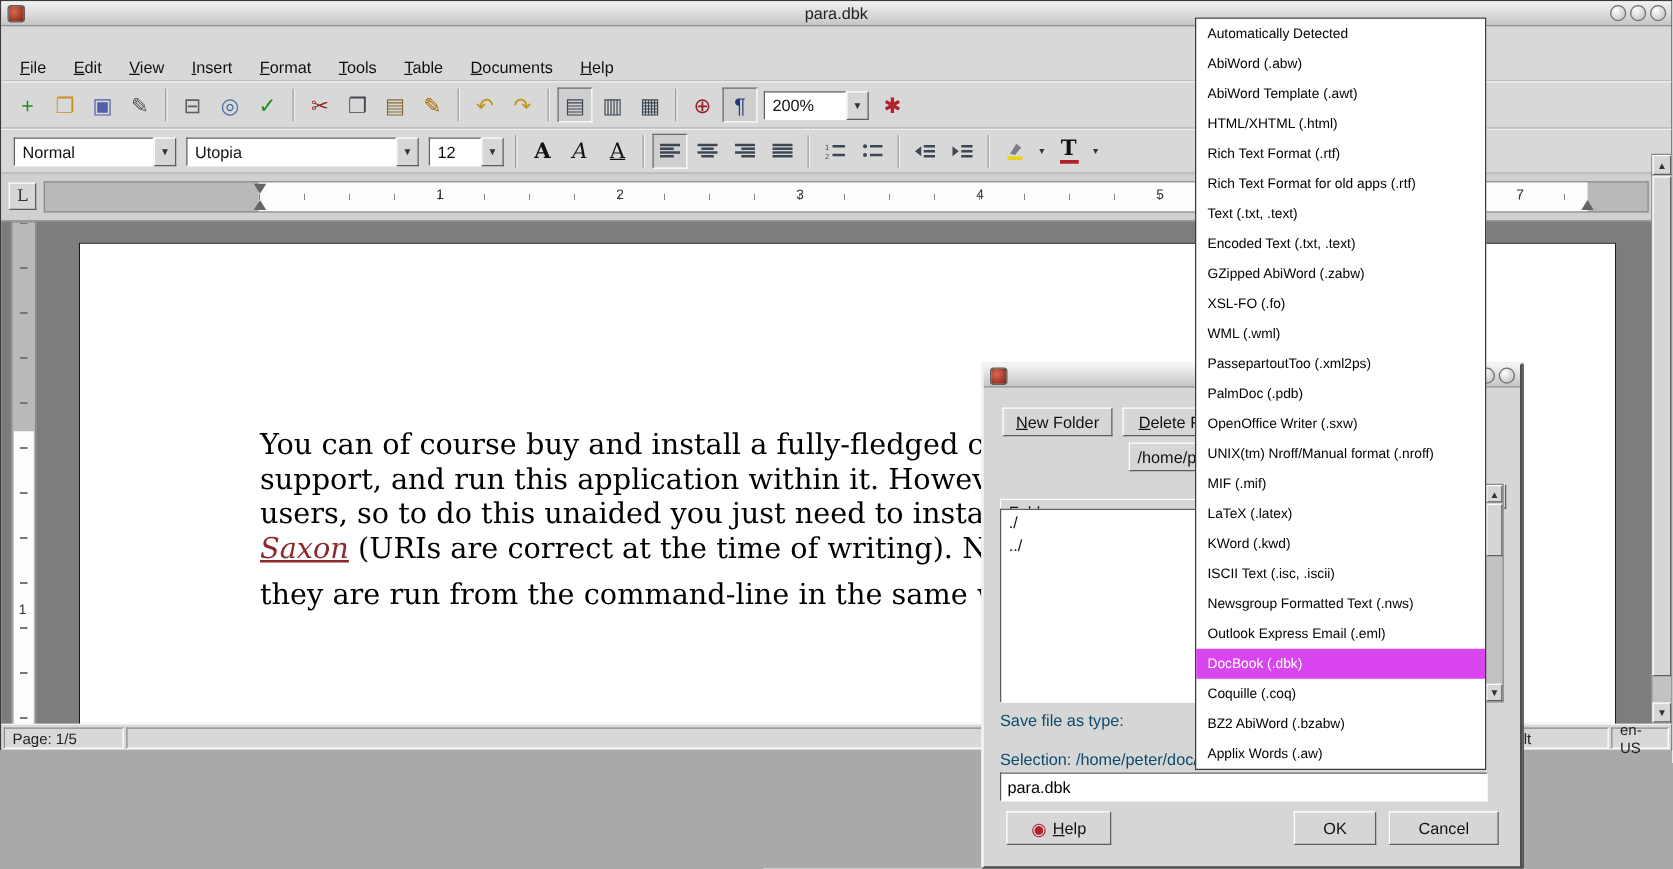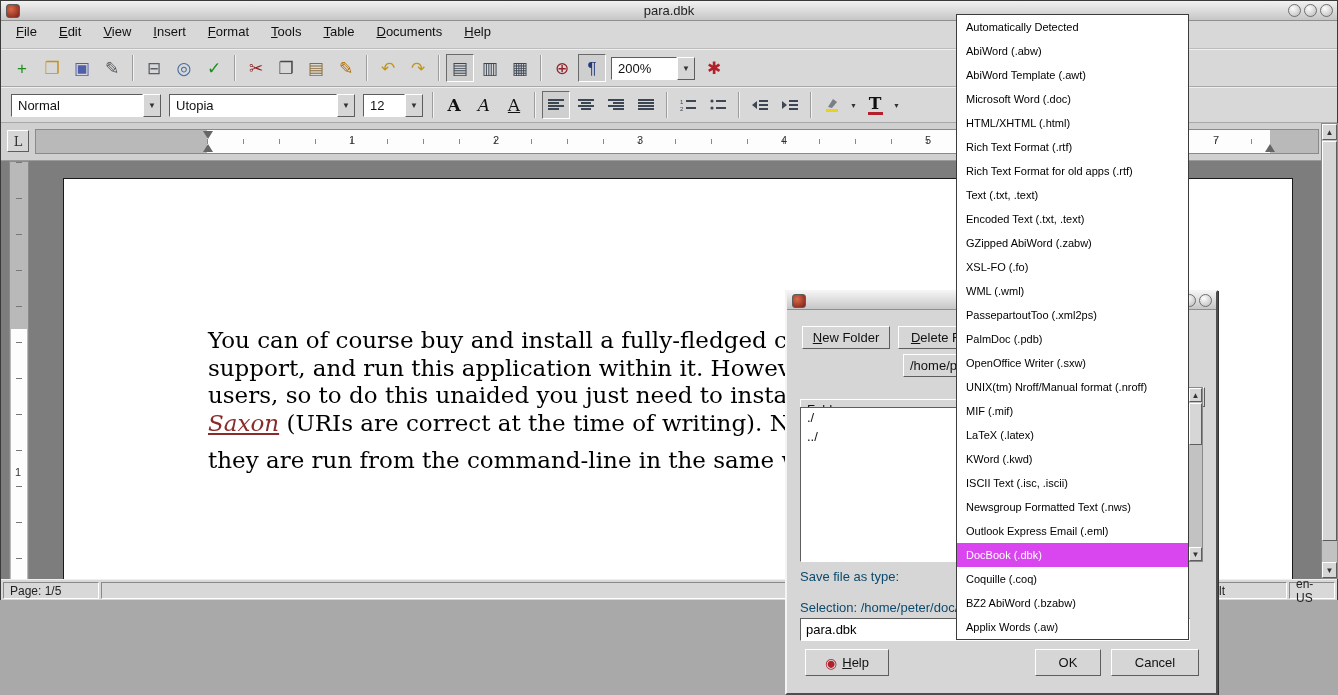--- a/index.html
+++ b/index.html
@@ -13,21 +13,21 @@
               background:linear-gradient(#f2f2f2,#c6c6c6); border-bottom:1px solid #8f8f8f; }
   .titlebar .tb-title { position:absolute; left:0; right:0; top:2px; text-align:center;
               font-size:13px; color:#222; }
   .win-icon { position:absolute; left:5px; top:3px; width:14px; height:14px; border-radius:3px;
               background:radial-gradient(circle at 35% 35%, #d96a4a, #7e1f14); border:1px solid #5c5c5c; }
   .tb-circles { position:absolute; right:4px; top:3px; display:flex; gap:3px; }
   .tb-circle { width:13px; height:13px; border-radius:50%; border:1px solid #6f6f6f;
                background:radial-gradient(circle at 35% 30%, #fdfdfd, #b9b9b9); }
 
   
-  .menubar { display:flex; align-items:flex-start; height:28px; padding-left:4px;
+  .menubar { display:flex; align-items:flex-end; height:44px; padding-left:4px;
              background:#d8d8d8; border-bottom:1px solid #bdbdbd; }
   .menu-item { padding:3px 11px; font-size:13px; color:#111; cursor:default; }
   .menu-item u { text-decoration:underline; }
 
   
   .toolbar { display:flex; align-items:center; height:38px; padding:0 6px;
              background:#d8d8d8; border-bottom:1px solid #a8a8a8; border-top:1px solid #efefef; }
   .toolbar2 { height:36px; }
   .tbbtn { width:28px; height:28px; display:flex; align-items:center; justify-content:center;
            margin:0 1px; border:1px solid transparent; }
@@ -224,21 +224,21 @@
           <div class="combo-field">200%</div>
           <div class="combo-arrow">▼</div>
         </div>
         <div class="tbbtn">
           <span class="glyph" style="color: rgb(179, 32, 44);">✱</span>
         </div>
       </div>
 
     <div class="toolbar toolbar2">
       <div class="combo">
-        <div class="combo-field" style="width:132px">Normal</div>
+        <div class="combo-field" style="width:112px">Normal</div>
         <div class="combo-arrow">▼</div>
       </div>
       <div class="combo">
         <div class="combo-field" style="width:168px">Utopia</div>
         <div class="combo-arrow">▼</div>
       </div>
       <div class="combo">
         <div class="combo-field" style="width:42px">12</div>
         <div class="combo-arrow">▼</div>
       </div>
@@ -437,21 +437,20 @@
       <span><u>H</u>elp</span>
     </div>
     <div class="btn dlg-abs" style="left:248px; top:357px; width:66px; height:27px;">OK</div>
     <div class="btn dlg-abs" style="left:324px; top:357px; width:88px; height:27px;">Cancel</div>
   </div>
 
   <div id="filetype-popup">
       <div class="pop-item">Automatically Detected</div>
       <div class="pop-item">AbiWord (.abw)</div>
       <div class="pop-item">AbiWord Template (.awt)</div>
-      <div class="pop-item">Microsoft Word (.doc)</div>
       <div class="pop-item">HTML/XHTML (.html)</div>
       <div class="pop-item">Rich Text Format (.rtf)</div>
       <div class="pop-item">Rich Text Format for old apps (.rtf)</div>
       <div class="pop-item">Text (.txt, .text)</div>
       <div class="pop-item">Encoded Text (.txt, .text)</div>
       <div class="pop-item">GZipped AbiWord (.zabw)</div>
       <div class="pop-item">XSL-FO (.fo)</div>
       <div class="pop-item">WML (.wml)</div>
       <div class="pop-item">PassepartoutToo (.xml2ps)</div>
       <div class="pop-item">PalmDoc (.pdb)</div>

